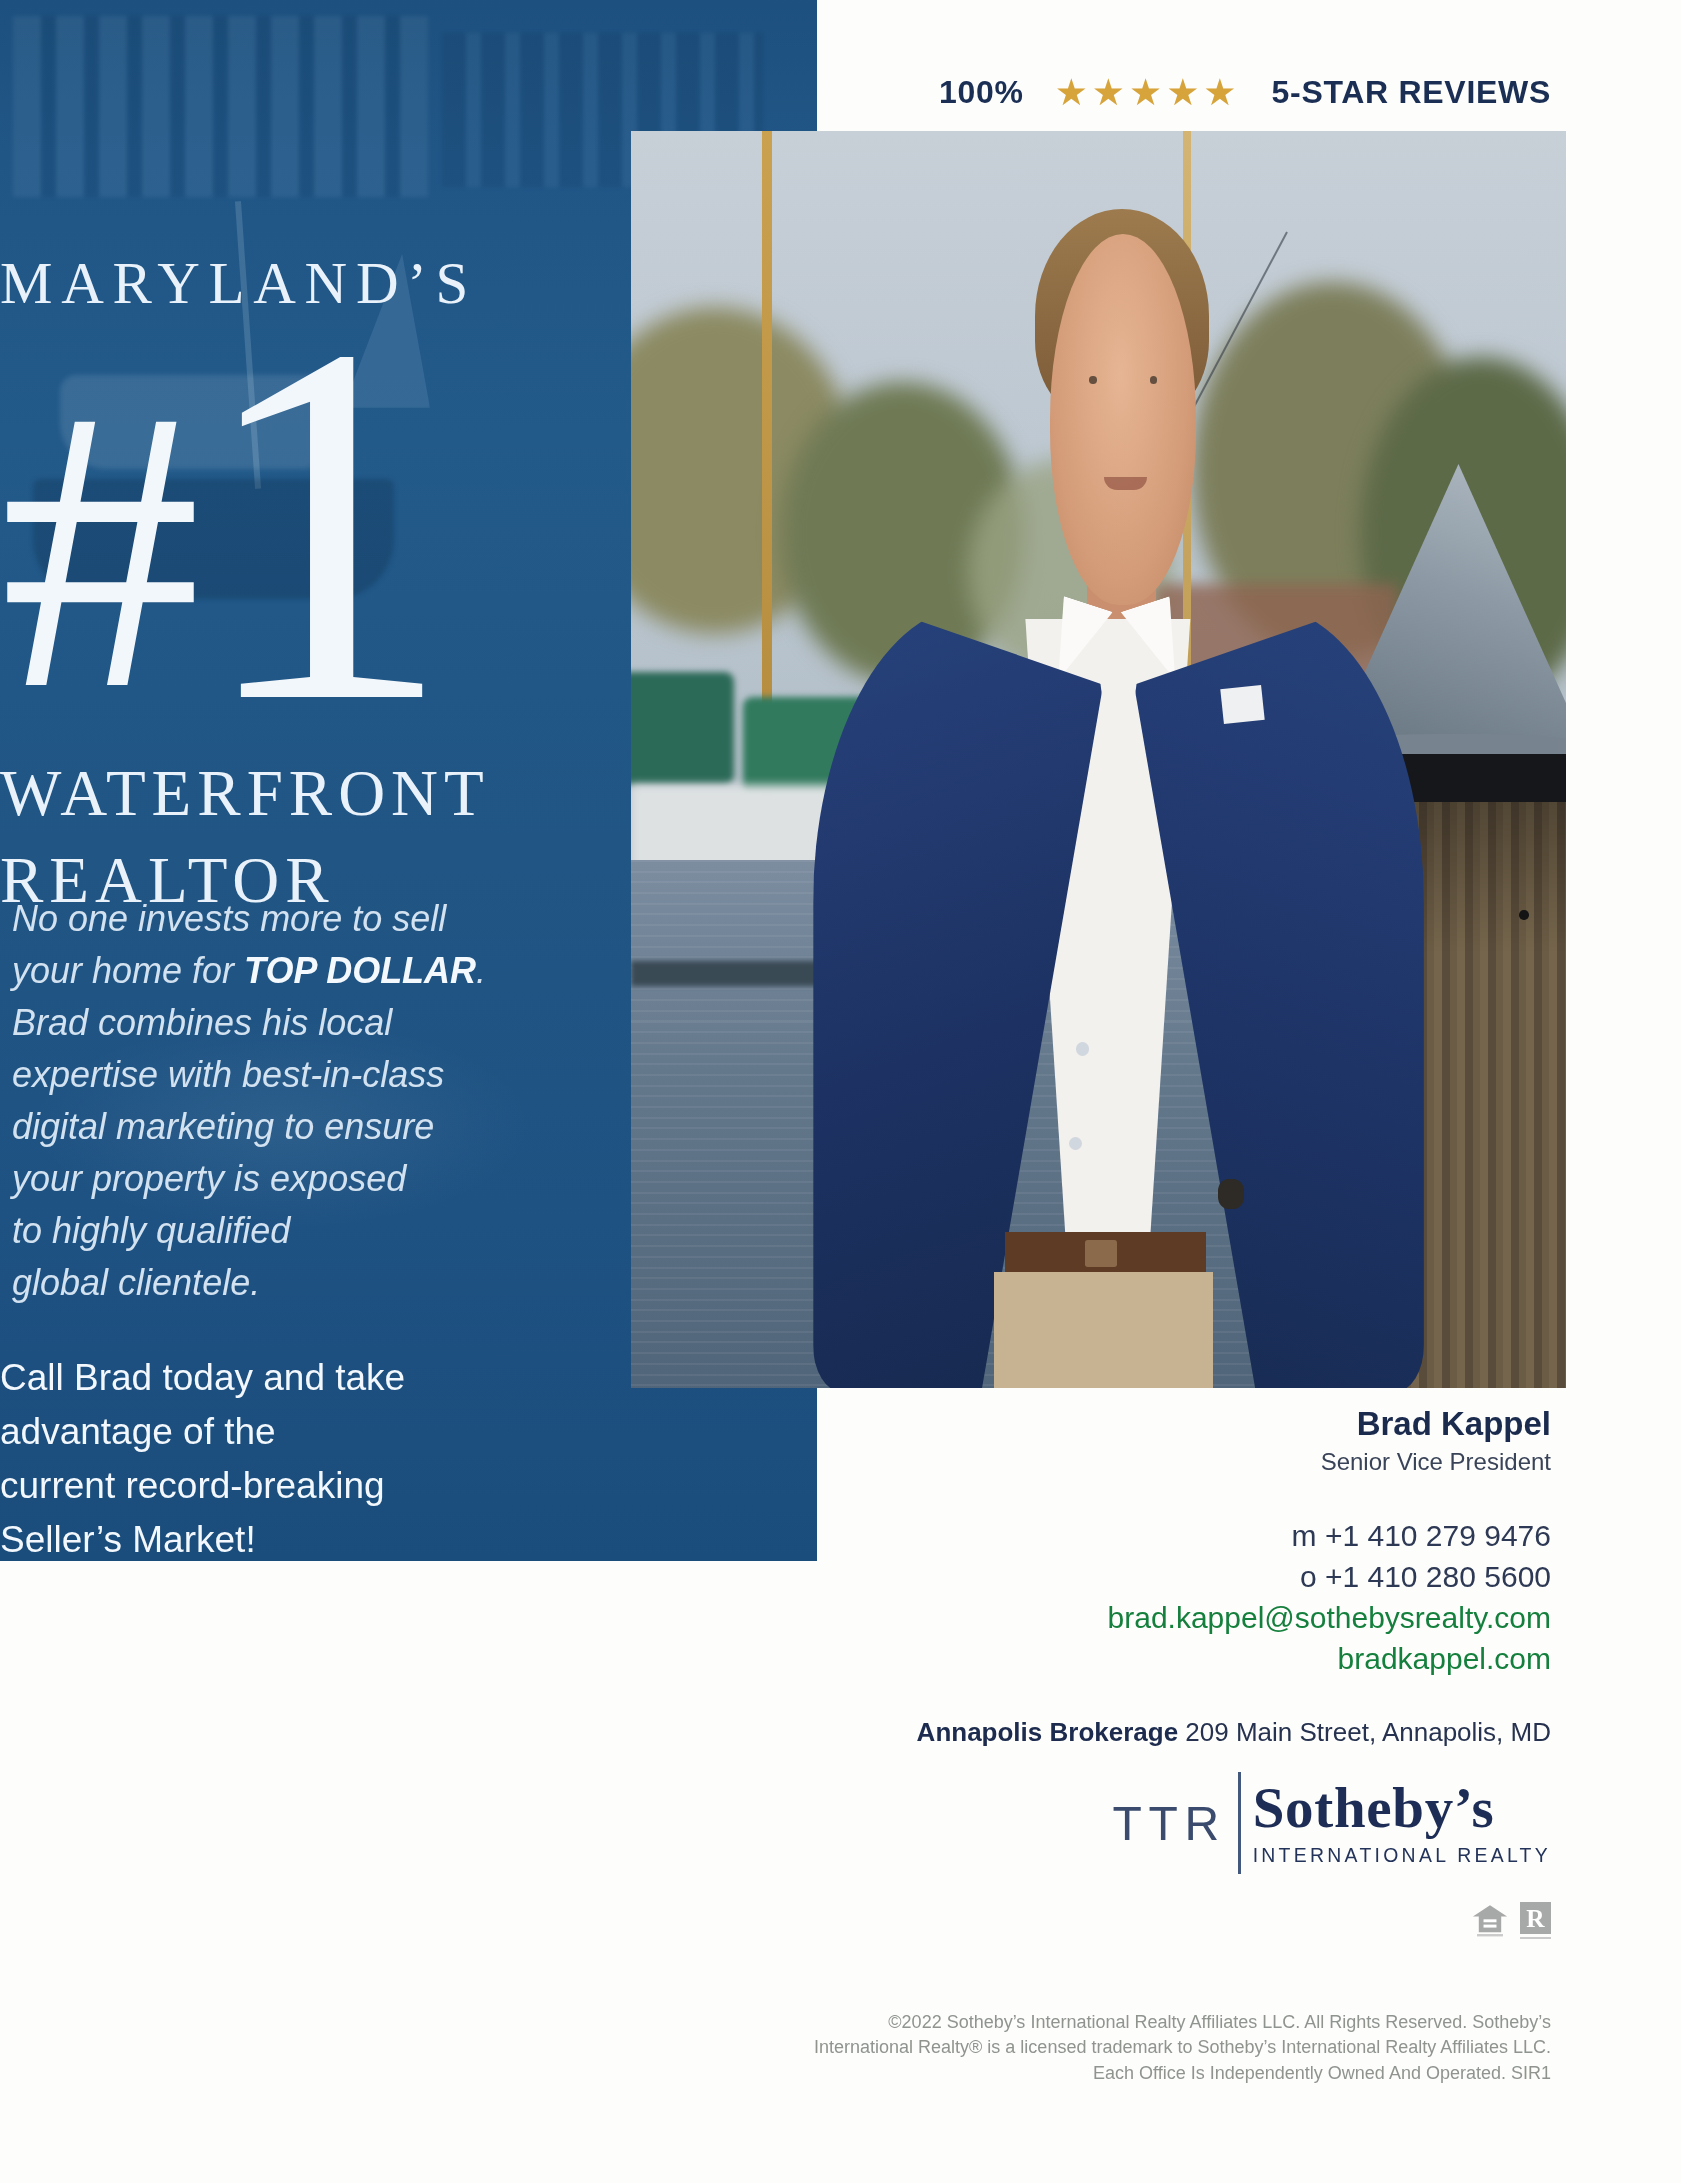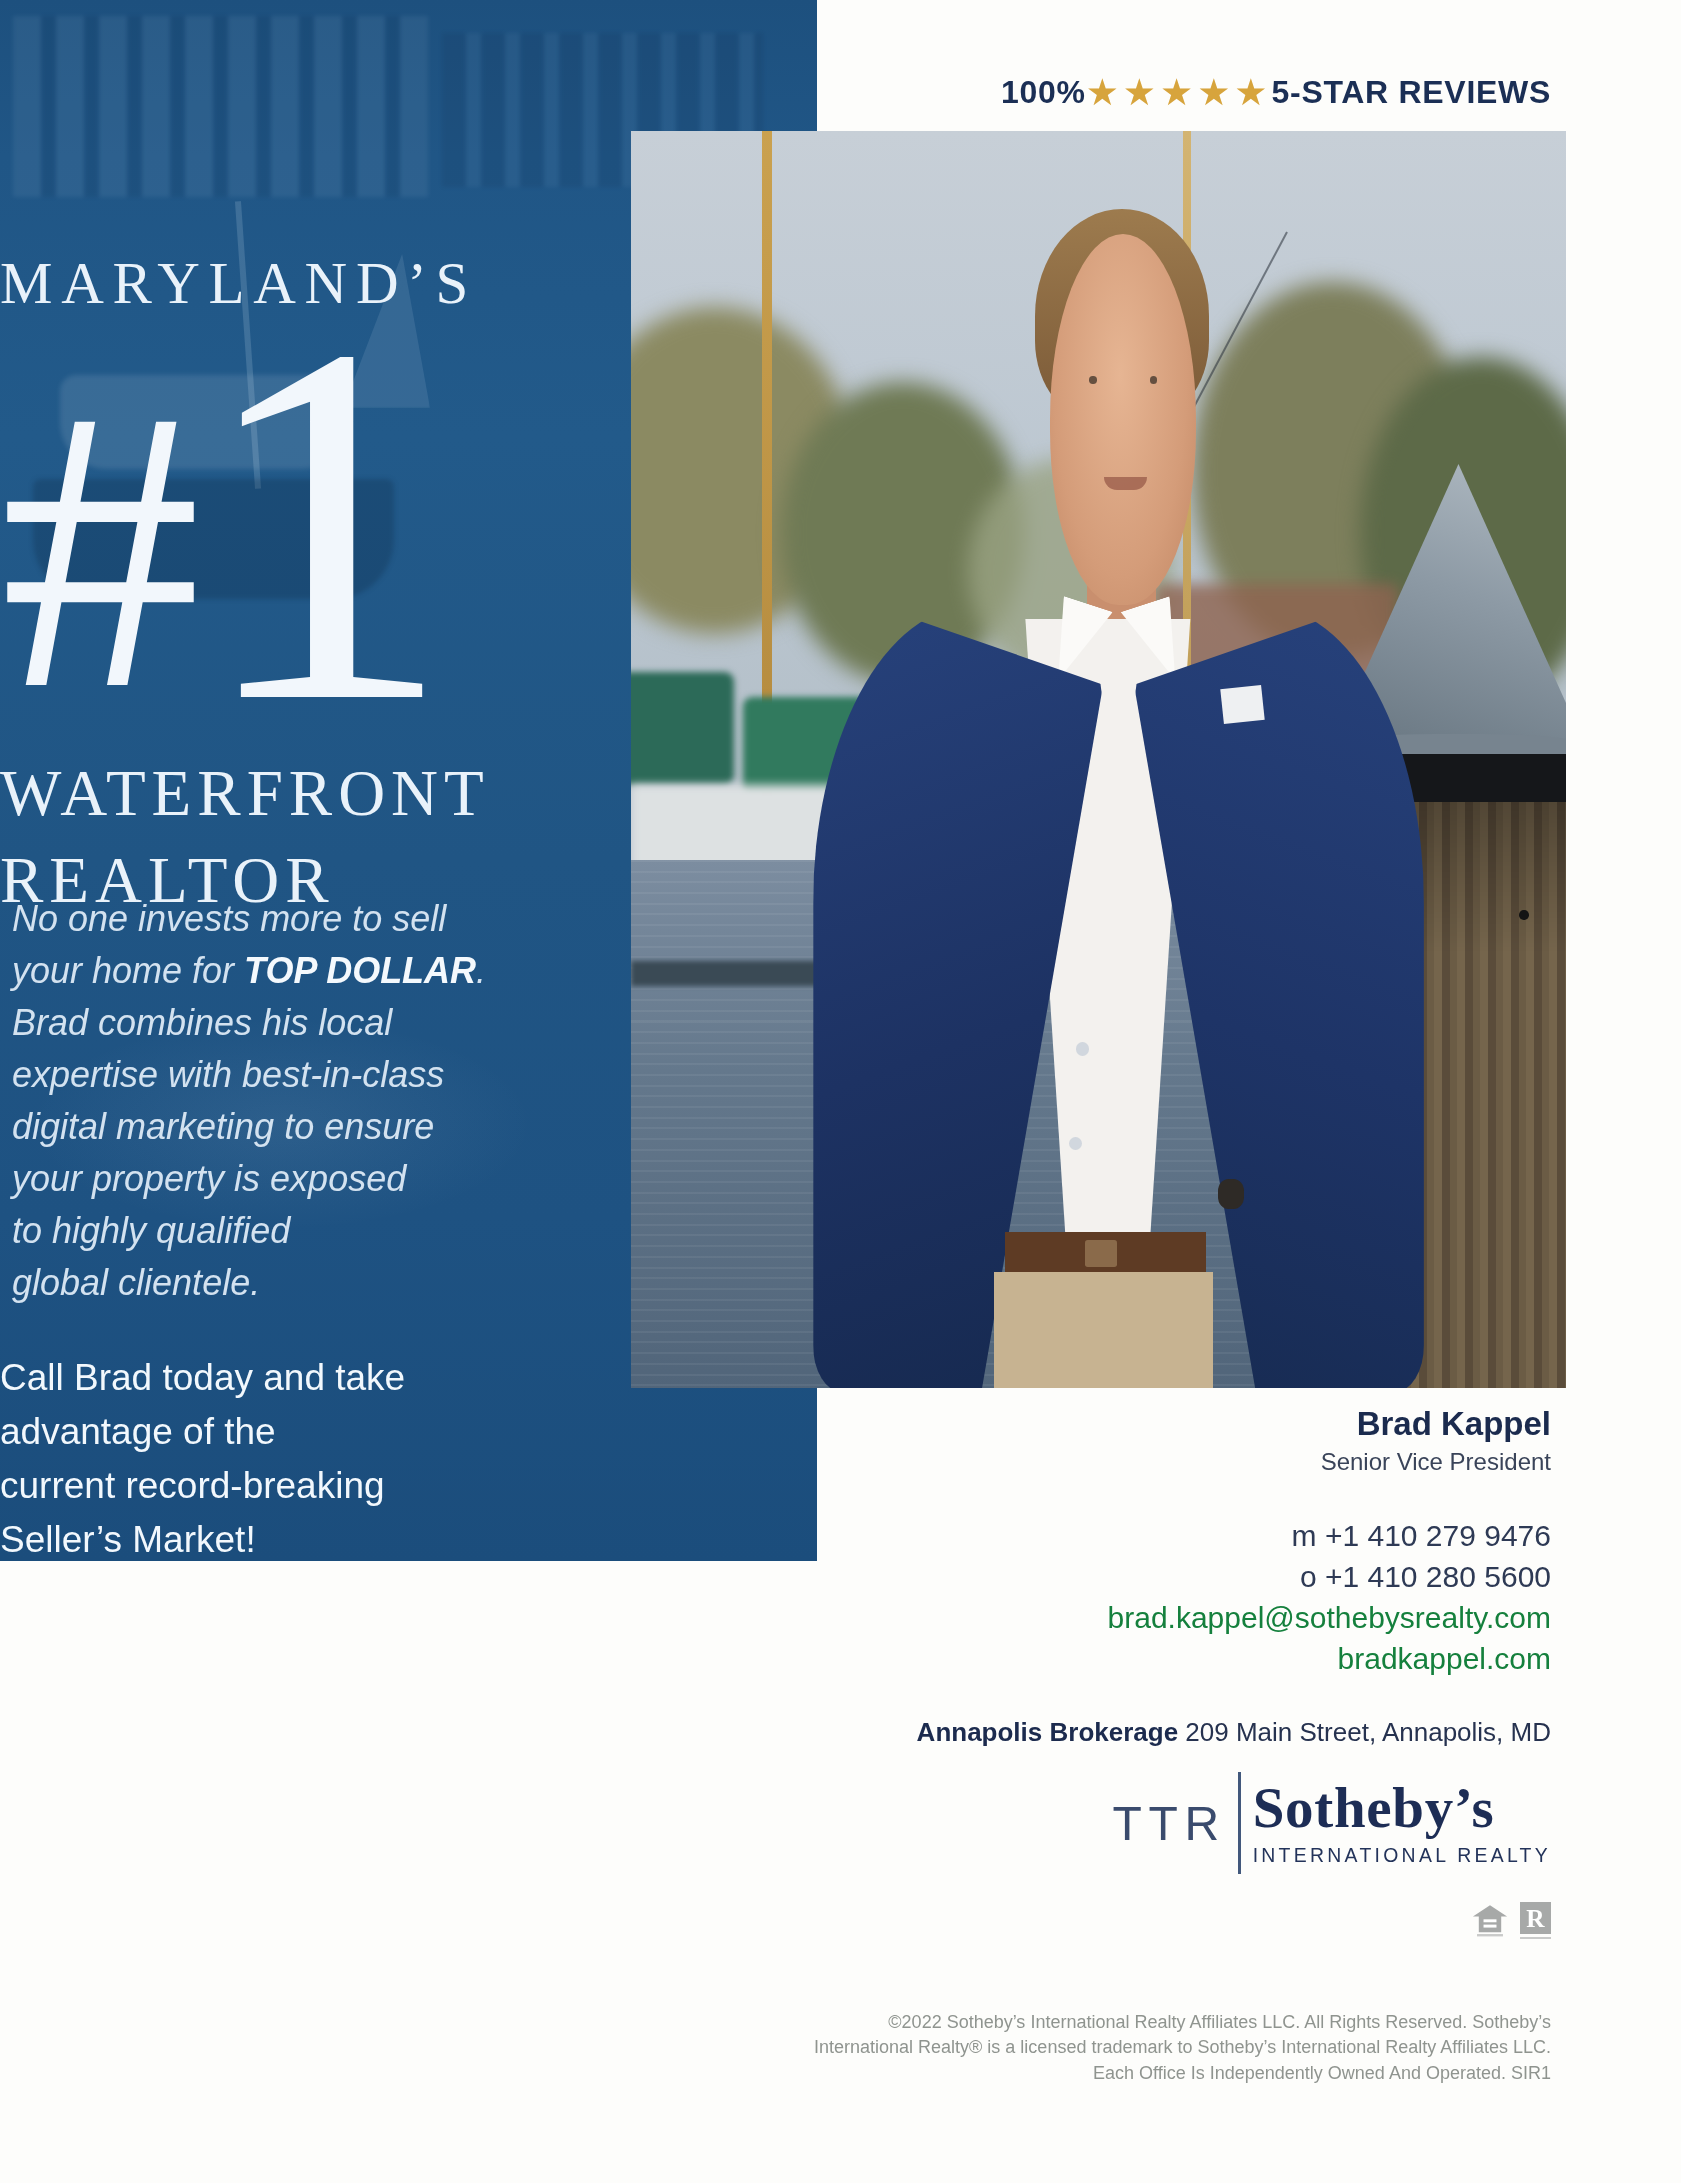--- a/index.html
+++ b/index.html
@@ -59,21 +59,21 @@
   }
   .para-1 b{color:#f4f9fd;font-weight:700;}
   .para-2{
     position:absolute;left:0;top:1351px;width:622px;
     font-size:37px;line-height:54px;color:#f2f8fd;font-weight:400;
   }
 
   
   .reviews{
     position:absolute;right:130px;top:67px;height:50px;
-    display:flex;align-items:center;gap:0;white-space:nowrap;
+    display:flex;align-items:center;gap:31px;white-space:nowrap;
   }
   .reviews .pct,.reviews .lbl{font-size:32px;font-weight:700;color:#1b2f55;letter-spacing:0.7px;}
   .reviews .stars{font-size:37px;color:#d7a43c;letter-spacing:4px;line-height:1;}
 
   
   .photo{
     position:absolute;left:631px;top:131px;width:935px;height:1257px;overflow:hidden;
     background:#b9c3cc;
   }
   .ph{position:absolute;}

